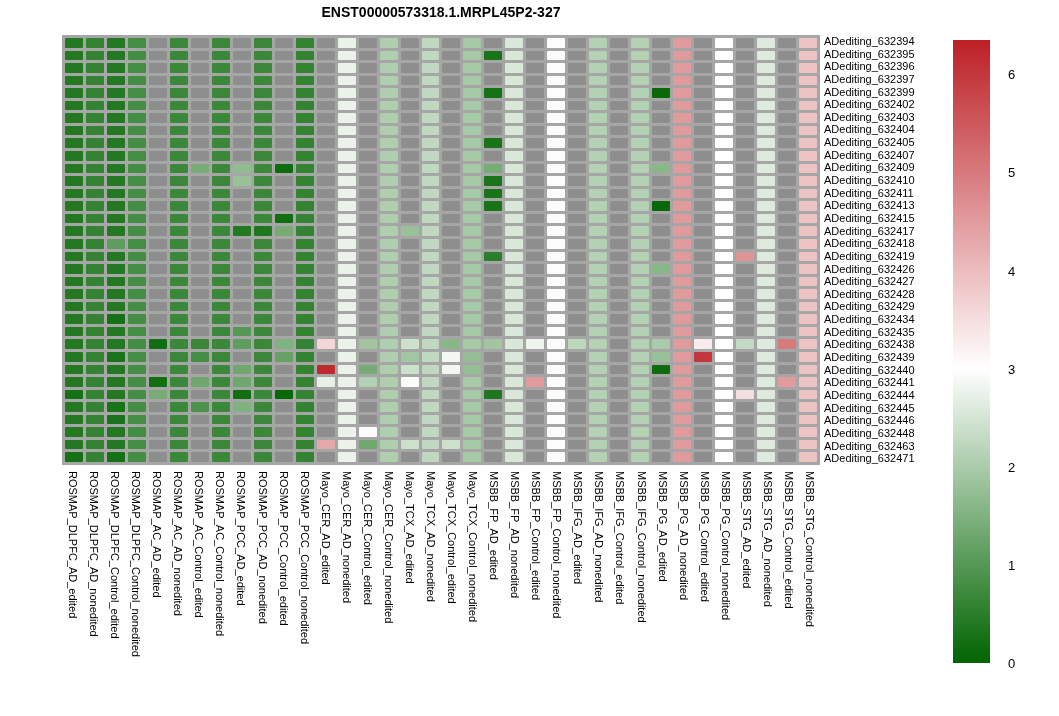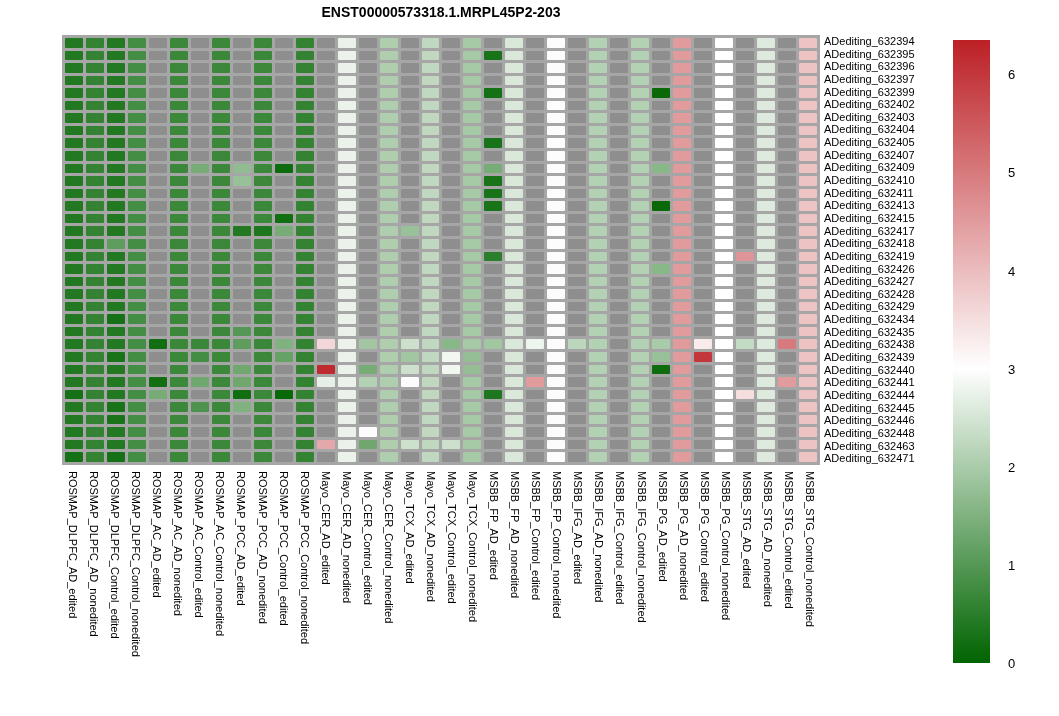--- a/index.html
+++ b/index.html
@@ -16,21 +16,21 @@
   .rlab{height:12.647px;line-height:12.647px;font-size:11px;color:#000;white-space:nowrap;}
   #collabels{position:absolute;left:0;top:0;width:1059px;height:716px;pointer-events:none;}
   .clab{position:absolute;font-size:11px;line-height:11px;color:#000;white-space:nowrap;
         transform:rotate(90deg);transform-origin:0 0;}
   #colorbar{position:absolute;left:953px;top:40px;width:37px;height:623px;}
   .cbtick{position:absolute;left:1008px;font-size:13px;color:#000;transform:translateY(-50%);}
 </style>
 </head>
 <body>
 
-<div class="title">ENST00000573318.1.MRPL45P2-203</div>
+<div class="title">ENST00000573318.1.MRPL45P2-327</div>
 <div id="plot">
     <div class="cell" title="ADediting_632394 / ROSMAP_DLPFC_AD_edited" style="background: rgb(34, 121, 34);"></div>
     <div class="cell" title="ADediting_632394 / ROSMAP_DLPFC_AD_nonedited" style="background: rgb(51, 131, 51);"></div>
     <div class="cell" title="ADediting_632394 / ROSMAP_DLPFC_Control_edited" style="background: rgb(34, 121, 34);"></div>
     <div class="cell" title="ADediting_632394 / ROSMAP_DLPFC_Control_nonedited" style="background: rgb(68, 141, 68);"></div>
     <div class="cell" title="ADediting_632394 / ROSMAP_AC_AD_edited" style="background: rgb(142, 142, 142);"></div>
     <div class="cell" title="ADediting_632394 / ROSMAP_AC_AD_nonedited" style="background: rgb(59, 136, 59);"></div>
     <div class="cell" title="ADediting_632394 / ROSMAP_AC_Control_edited" style="background: rgb(142, 142, 142);"></div>
     <div class="cell" title="ADediting_632394 / ROSMAP_AC_Control_nonedited" style="background: rgb(59, 136, 59);"></div>
     <div class="cell" title="ADediting_632394 / ROSMAP_PCC_AD_edited" style="background: rgb(142, 142, 142);"></div>

